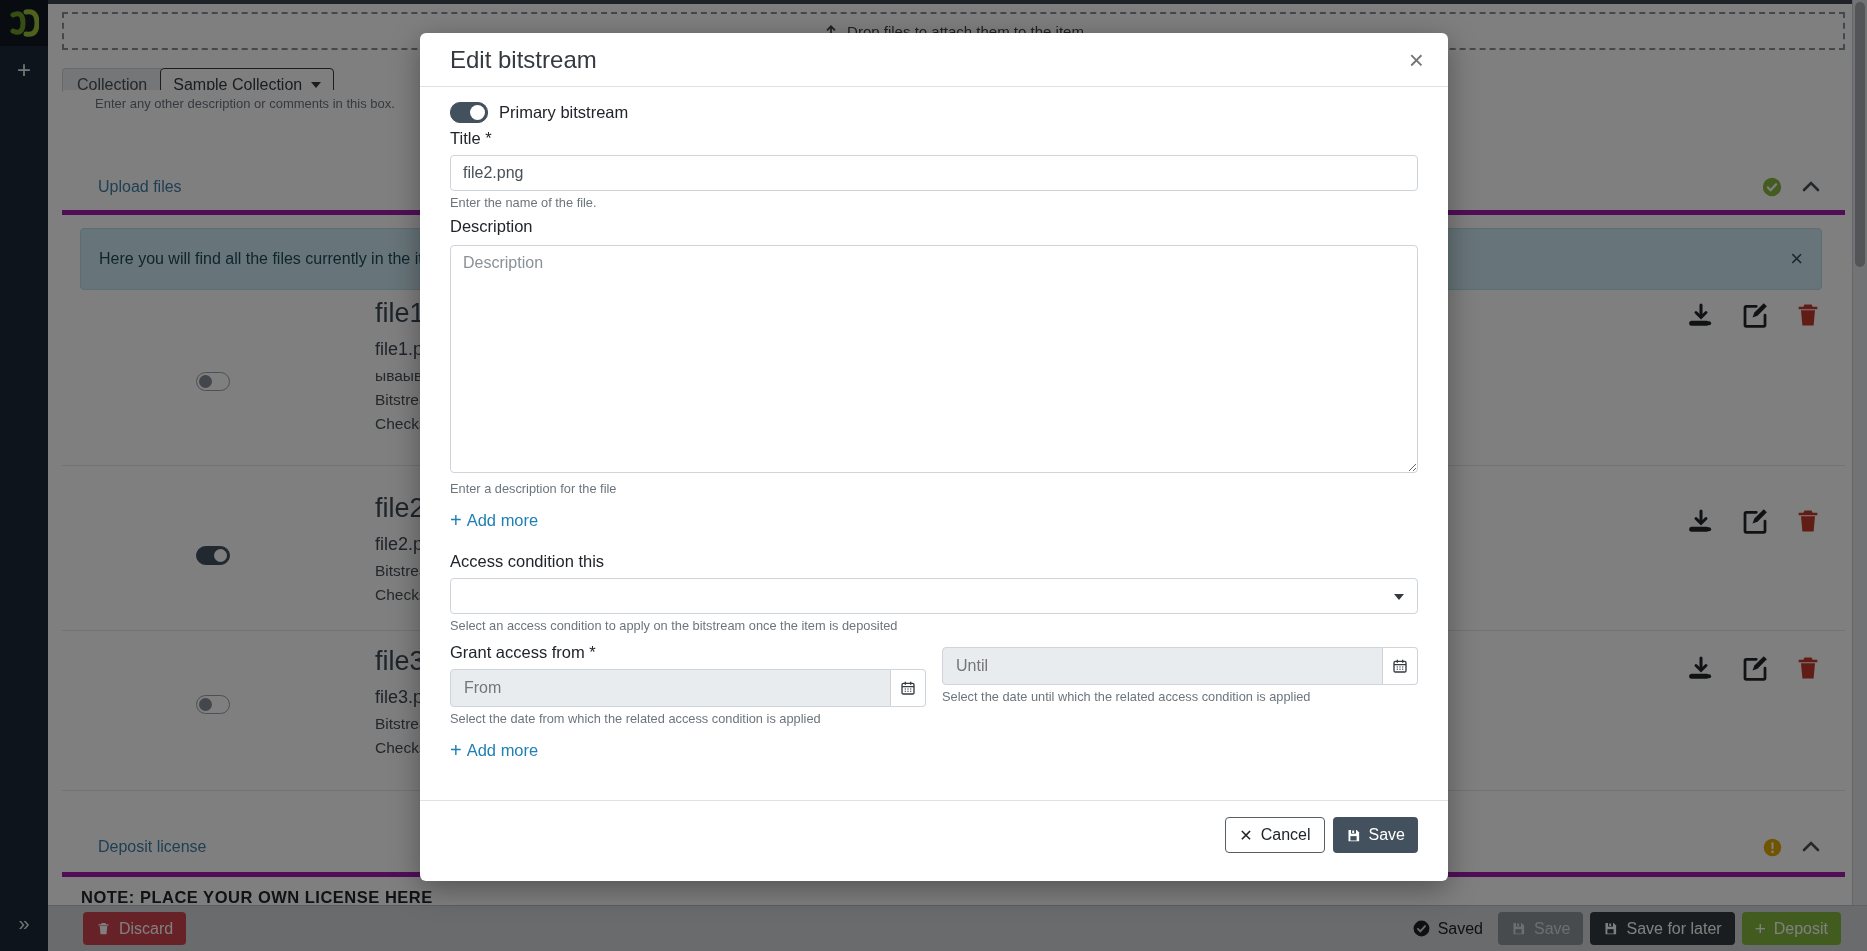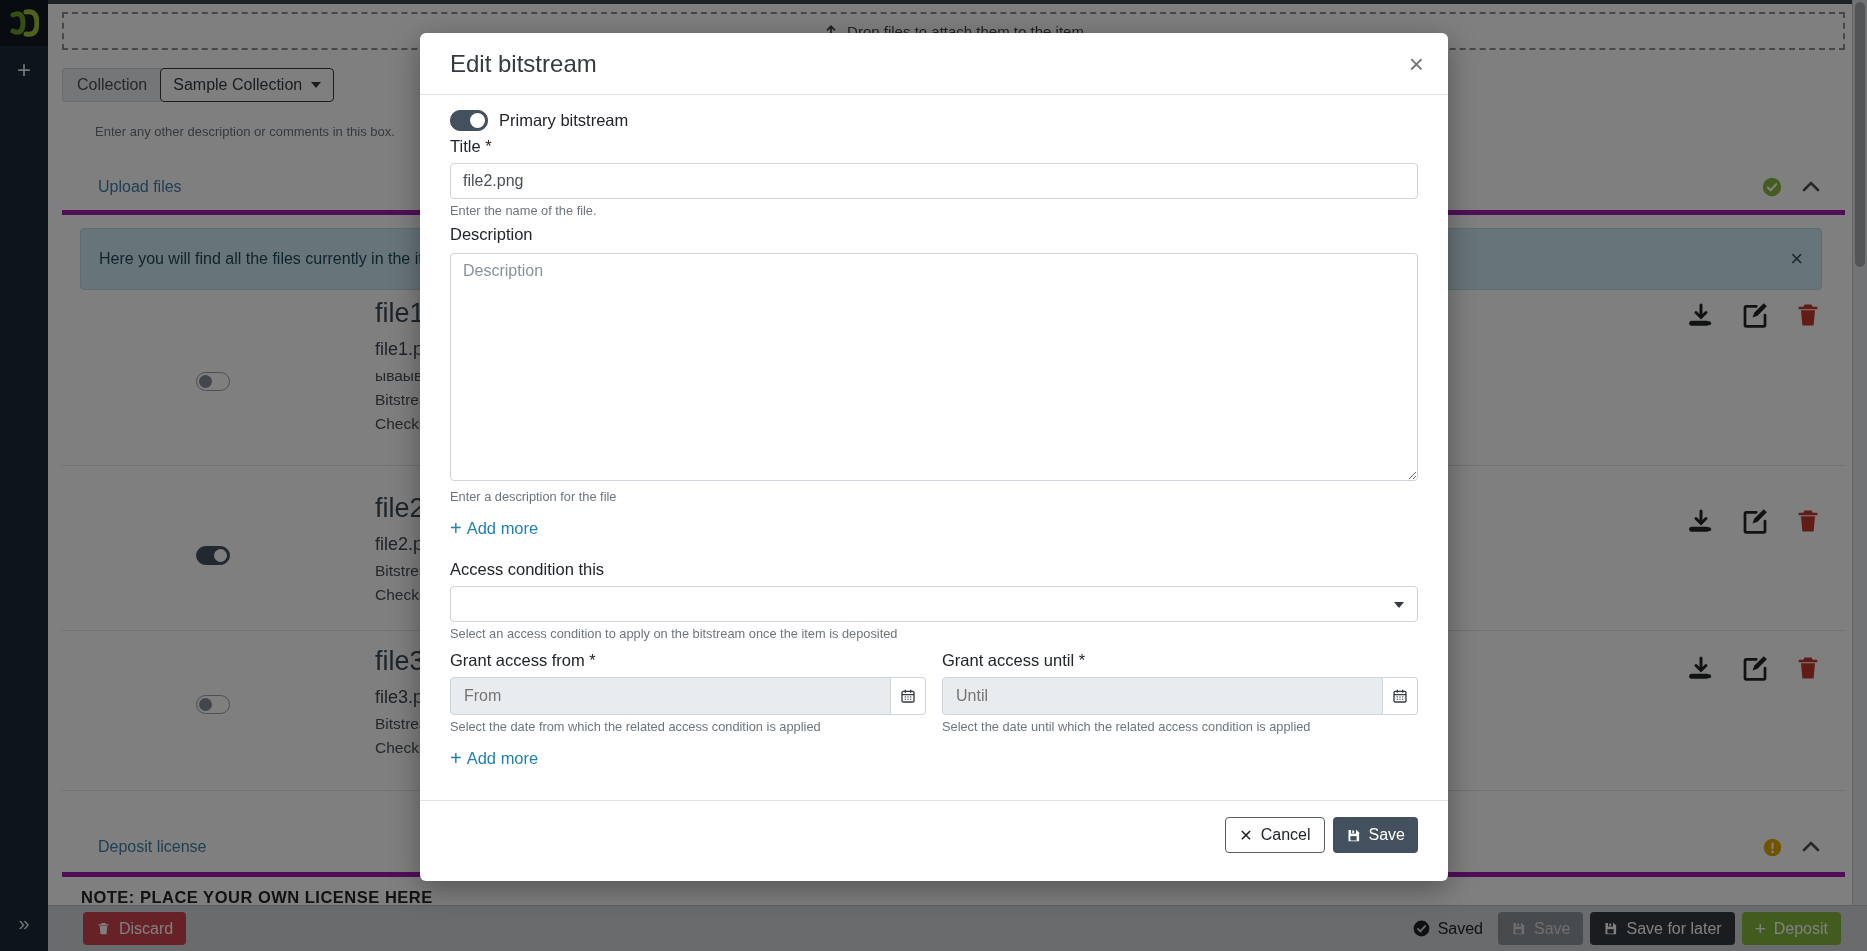--- a/index.html
+++ b/index.html
@@ -18,21 +18,21 @@
   .dropzone { position:absolute; left:62px; top:12px; width:1783px; height:38px; background:#fff;
     border:2px dashed #8a9097; display:flex; align-items:center; justify-content:center; gap:8px; color:#3c434a; font-size:15px; }
   .collection-row { position:absolute; left:62px; top:68px; height:34px; display:flex; }
   .coll-label { background:#e9ecef; border:1px solid #ced4da; border-right:none; border-radius:4px 0 0 4px;
     display:flex; align-items:center; padding:0 14px; font-size:16px; color:#495057; }
   .coll-btn { background:#fff; border:1px solid #343a40; border-radius:4px; margin-left:-1px;
     display:flex; align-items:center; padding:0 12px; font-size:16px; color:#343a40; cursor:pointer; }
   .caret-down { display:inline-block; margin-left:9px; width:0; height:0;
     border-left:5px solid transparent; border-right:5px solid transparent; border-top:6px solid #343a40; }
   .card { position:absolute; left:62px; width:1783px; background:#fff; border-radius:4px; }
-  .card-describe { top:118px; height:41px; }
+  .card-describe { top:90px; height:41px; }
   .describe-hint { position:absolute; left:33px; top:6px; font-size:13px; color:#6c757d; }
   .card-upload { top:163px; height:647px; }
   .sec-header { height:52px; display:flex; align-items:center; padding:0 22px 0 36px; border-bottom:5px solid #a21caf; }
   .sec-title { font-size:16px; color:#3f7fa8; cursor:pointer; }
   .sec-icons { margin-left:auto; display:flex; align-items:center; gap:16px; }
   .alert-info { position:absolute; left:18px; right:23px; top:65px; height:62px; background:#cfe8f2;
     border:1px solid #b8dae8; border-radius:4px; display:flex; align-items:center; padding:0 18px;
     font-size:16px; color:#1d4a56; }
   .alert-close { margin-left:auto; font-size:22px; color:#33535e; cursor:pointer; line-height:1; }
   .file-row { position:absolute; left:0; width:1783px; }
@@ -71,21 +71,21 @@
   .btn-dark { background:#343a40; color:#fff; }
   .btn-deposit { background:#85b940; color:#fff; }
 
   .scrolltrack { position:absolute; right:0; top:0; width:15px; height:951px; background:#e4e6e8; border-left:1px solid #c9cdd1; }
   .scrollthumb { position:absolute; right:2px; top:2px; width:10px; height:265px; border-radius:6px; background:#a6abb0; }
 
   
   .backdrop { position:absolute; inset:0; background:rgba(0,0,0,.5); z-index:40; }
   .modal { position:absolute; left:420px; top:33px; width:1028px; height:848px; background:#fff;
     border-radius:6px; box-shadow:0 8px 30px rgba(0,0,0,.35); z-index:50; }
-  .m-header { height:62px; display:flex; align-items:center; padding:0 24px 0 30px; border-bottom:1px solid #dee2e6; }
+  .m-header { height:54px; display:flex; align-items:center; padding:0 24px 0 30px; border-bottom:1px solid #dee2e6; }
   .m-title { font-size:24px; color:#343a40; }
   .m-close { margin-left:auto; font-size:26px; color:rgba(0,0,0,.55); cursor:pointer; line-height:1; }
   .m-body { padding:14px 30px 0 30px; }
   .prim-row { display:flex; align-items:center; gap:11px; height:22px; margin-bottom:6px; }
   .toggle.big { width:38px; height:21px; }
   .toggle.big .knob { width:15px; height:15px; }
   .prim-label { font-size:16.5px; color:#212529; }
   .f-label { font-size:16.5px; color:#212529; height:20px; margin-top:6px; margin-bottom:6px; }
   .text-input { width:100%; height:36px; border:1px solid #ced4da; border-radius:4px; padding:0 12px;
     font-size:16px; color:#495057; font-family:inherit; outline:none; }
@@ -381,21 +381,20 @@
             <svg class="svgi" width="16" height="16" viewBox="0 0 24 24" fill="none" stroke="#343a40" stroke-width="2">
                 <rect x="3" y="5" width="18" height="16" rx="2"></rect>
                 <path d="M8 2.5V7M16 2.5V7M3 10h18"></path>
                 <path d="M7 13.5h2M11 13.5h2M15 13.5h2M7 17h2M11 17h2M15 17h2" stroke-width="1.6"></path>
               </svg>
           </button>
         </div>
         <div class="hint">Select the date from which the related access condition is applied</div>
       </div>
       <div class="date-col">
-        <div class="f-label" style="margin-top:0">Grant access until *</div>
         <div class="input-group">
           <input class="date-input" type="text" placeholder="Until" style="">
           <button class="cal-btn">
             <svg class="svgi" width="16" height="16" viewBox="0 0 24 24" fill="none" stroke="#343a40" stroke-width="2">
                 <rect x="3" y="5" width="18" height="16" rx="2"></rect>
                 <path d="M8 2.5V7M16 2.5V7M3 10h18"></path>
                 <path d="M7 13.5h2M11 13.5h2M15 13.5h2M7 17h2M11 17h2M15 17h2" stroke-width="1.6"></path>
               </svg>
           </button>
         </div>

